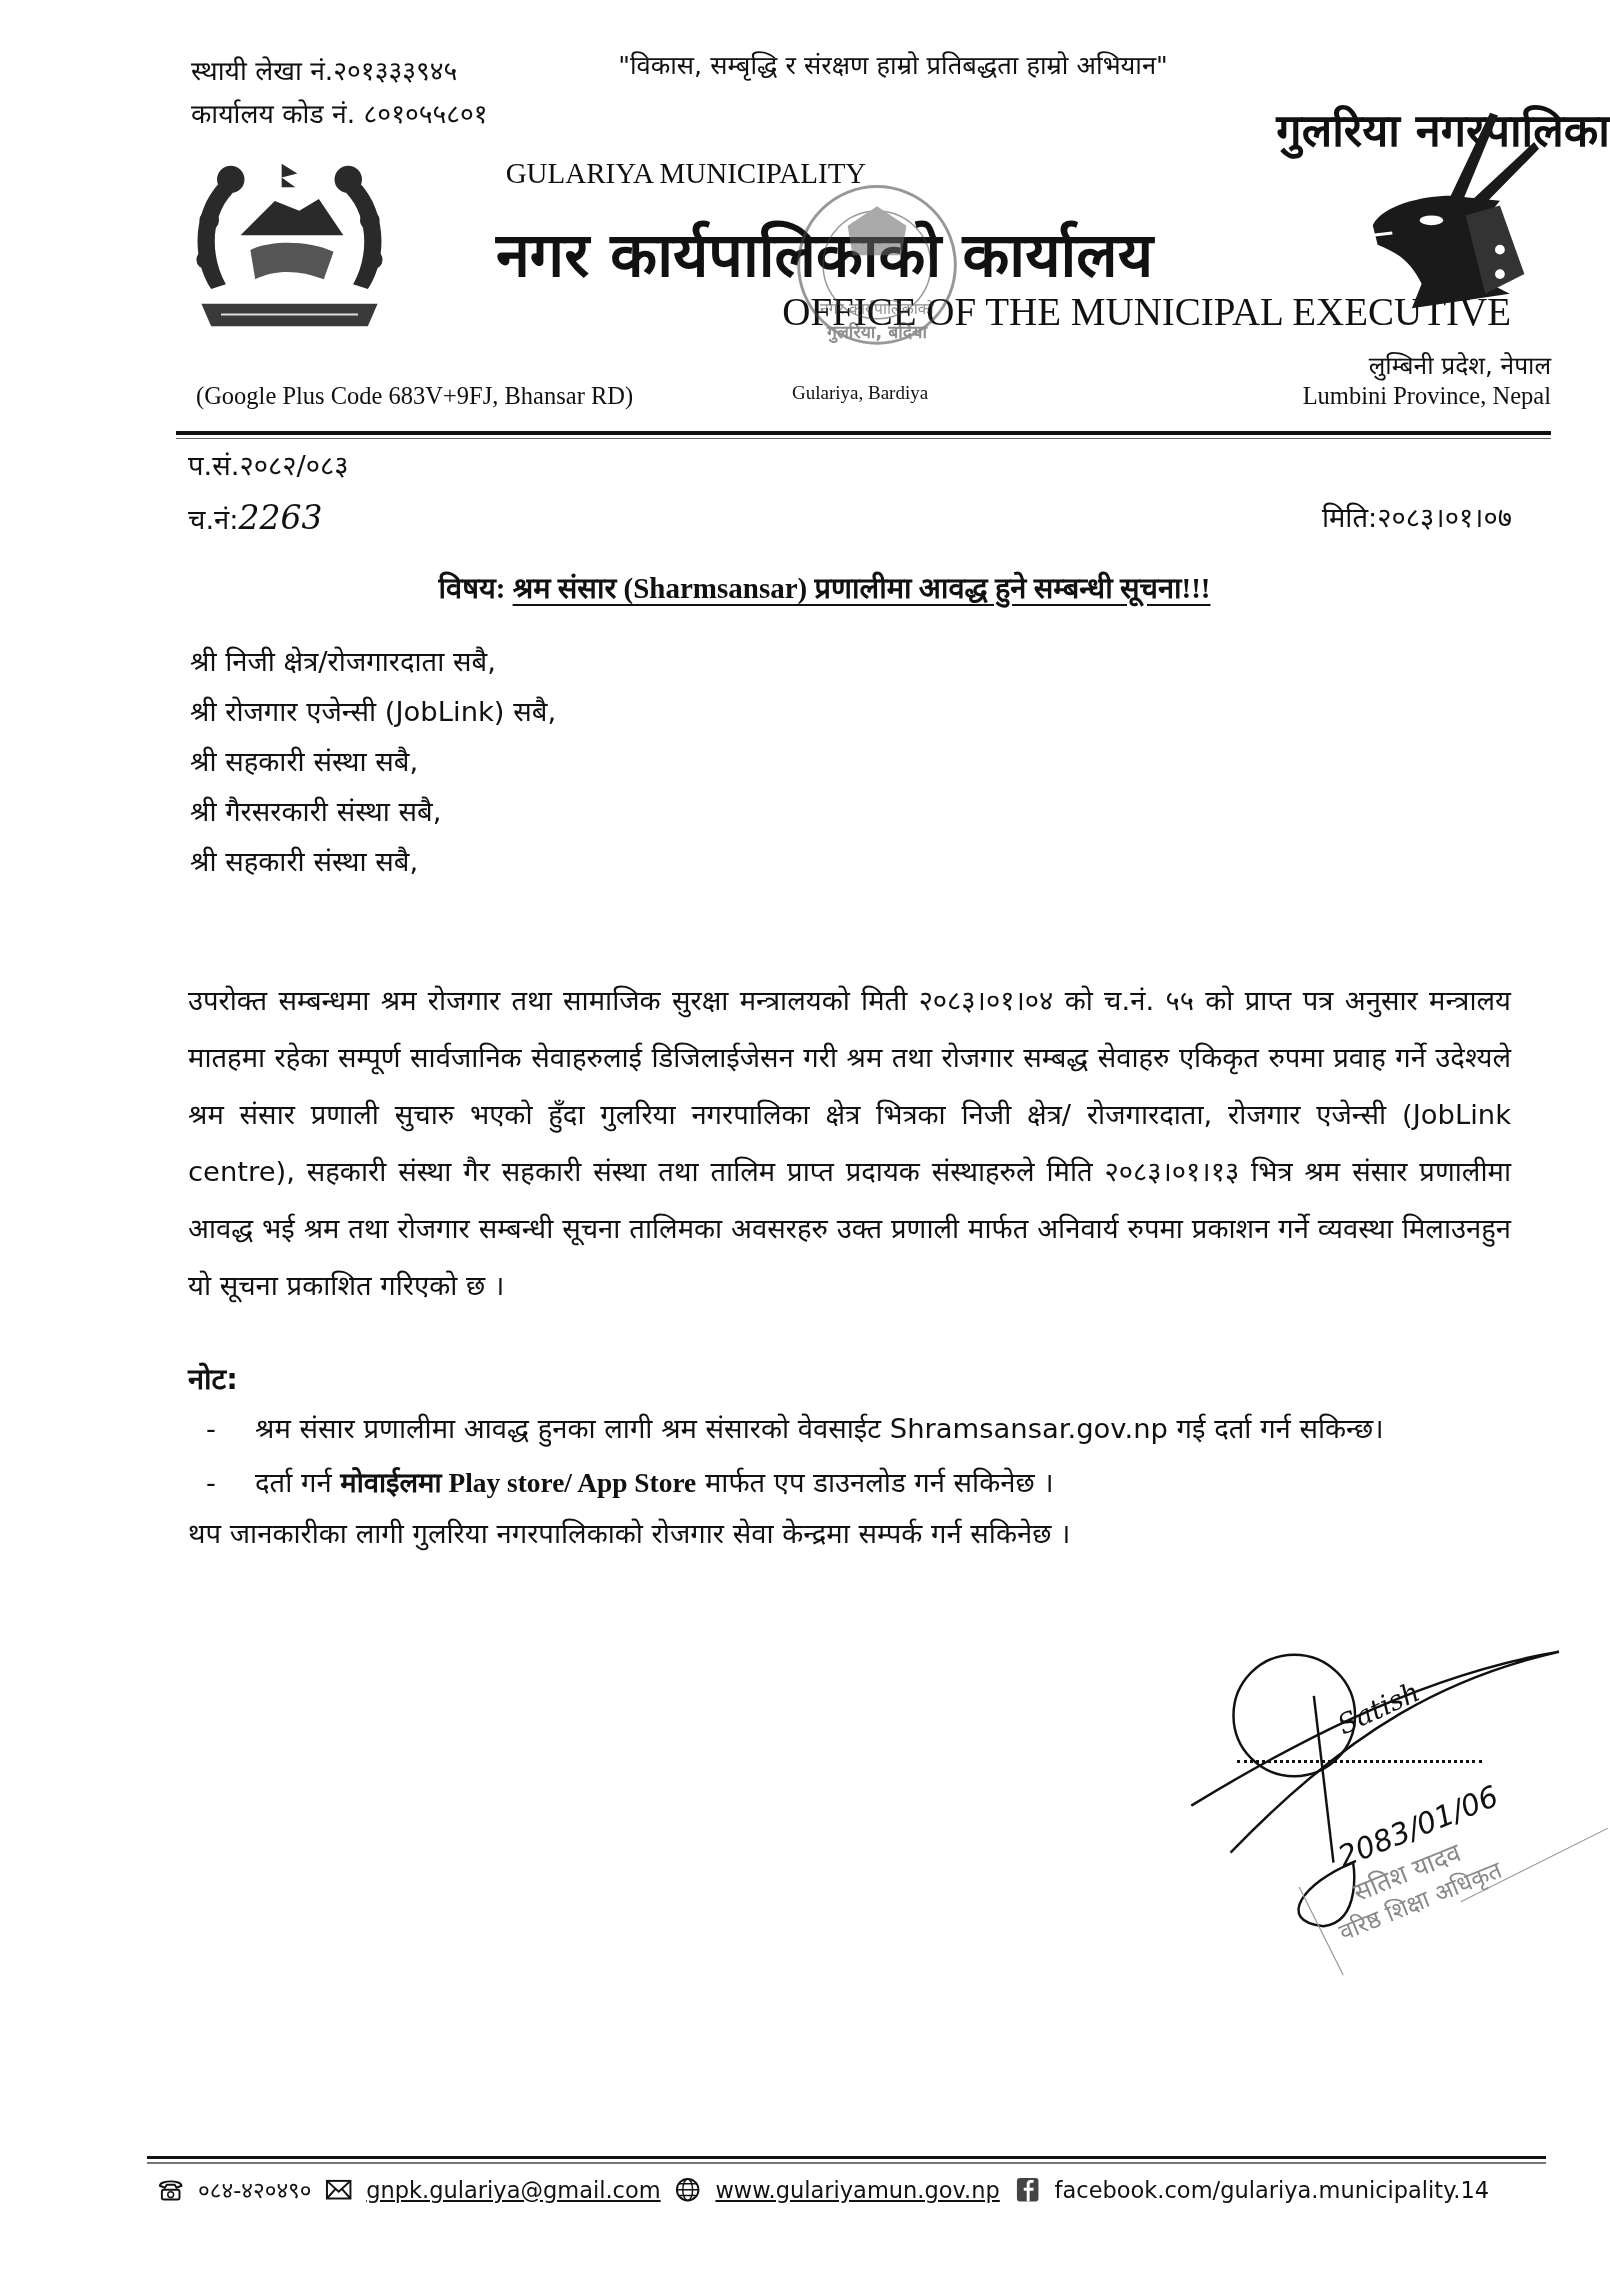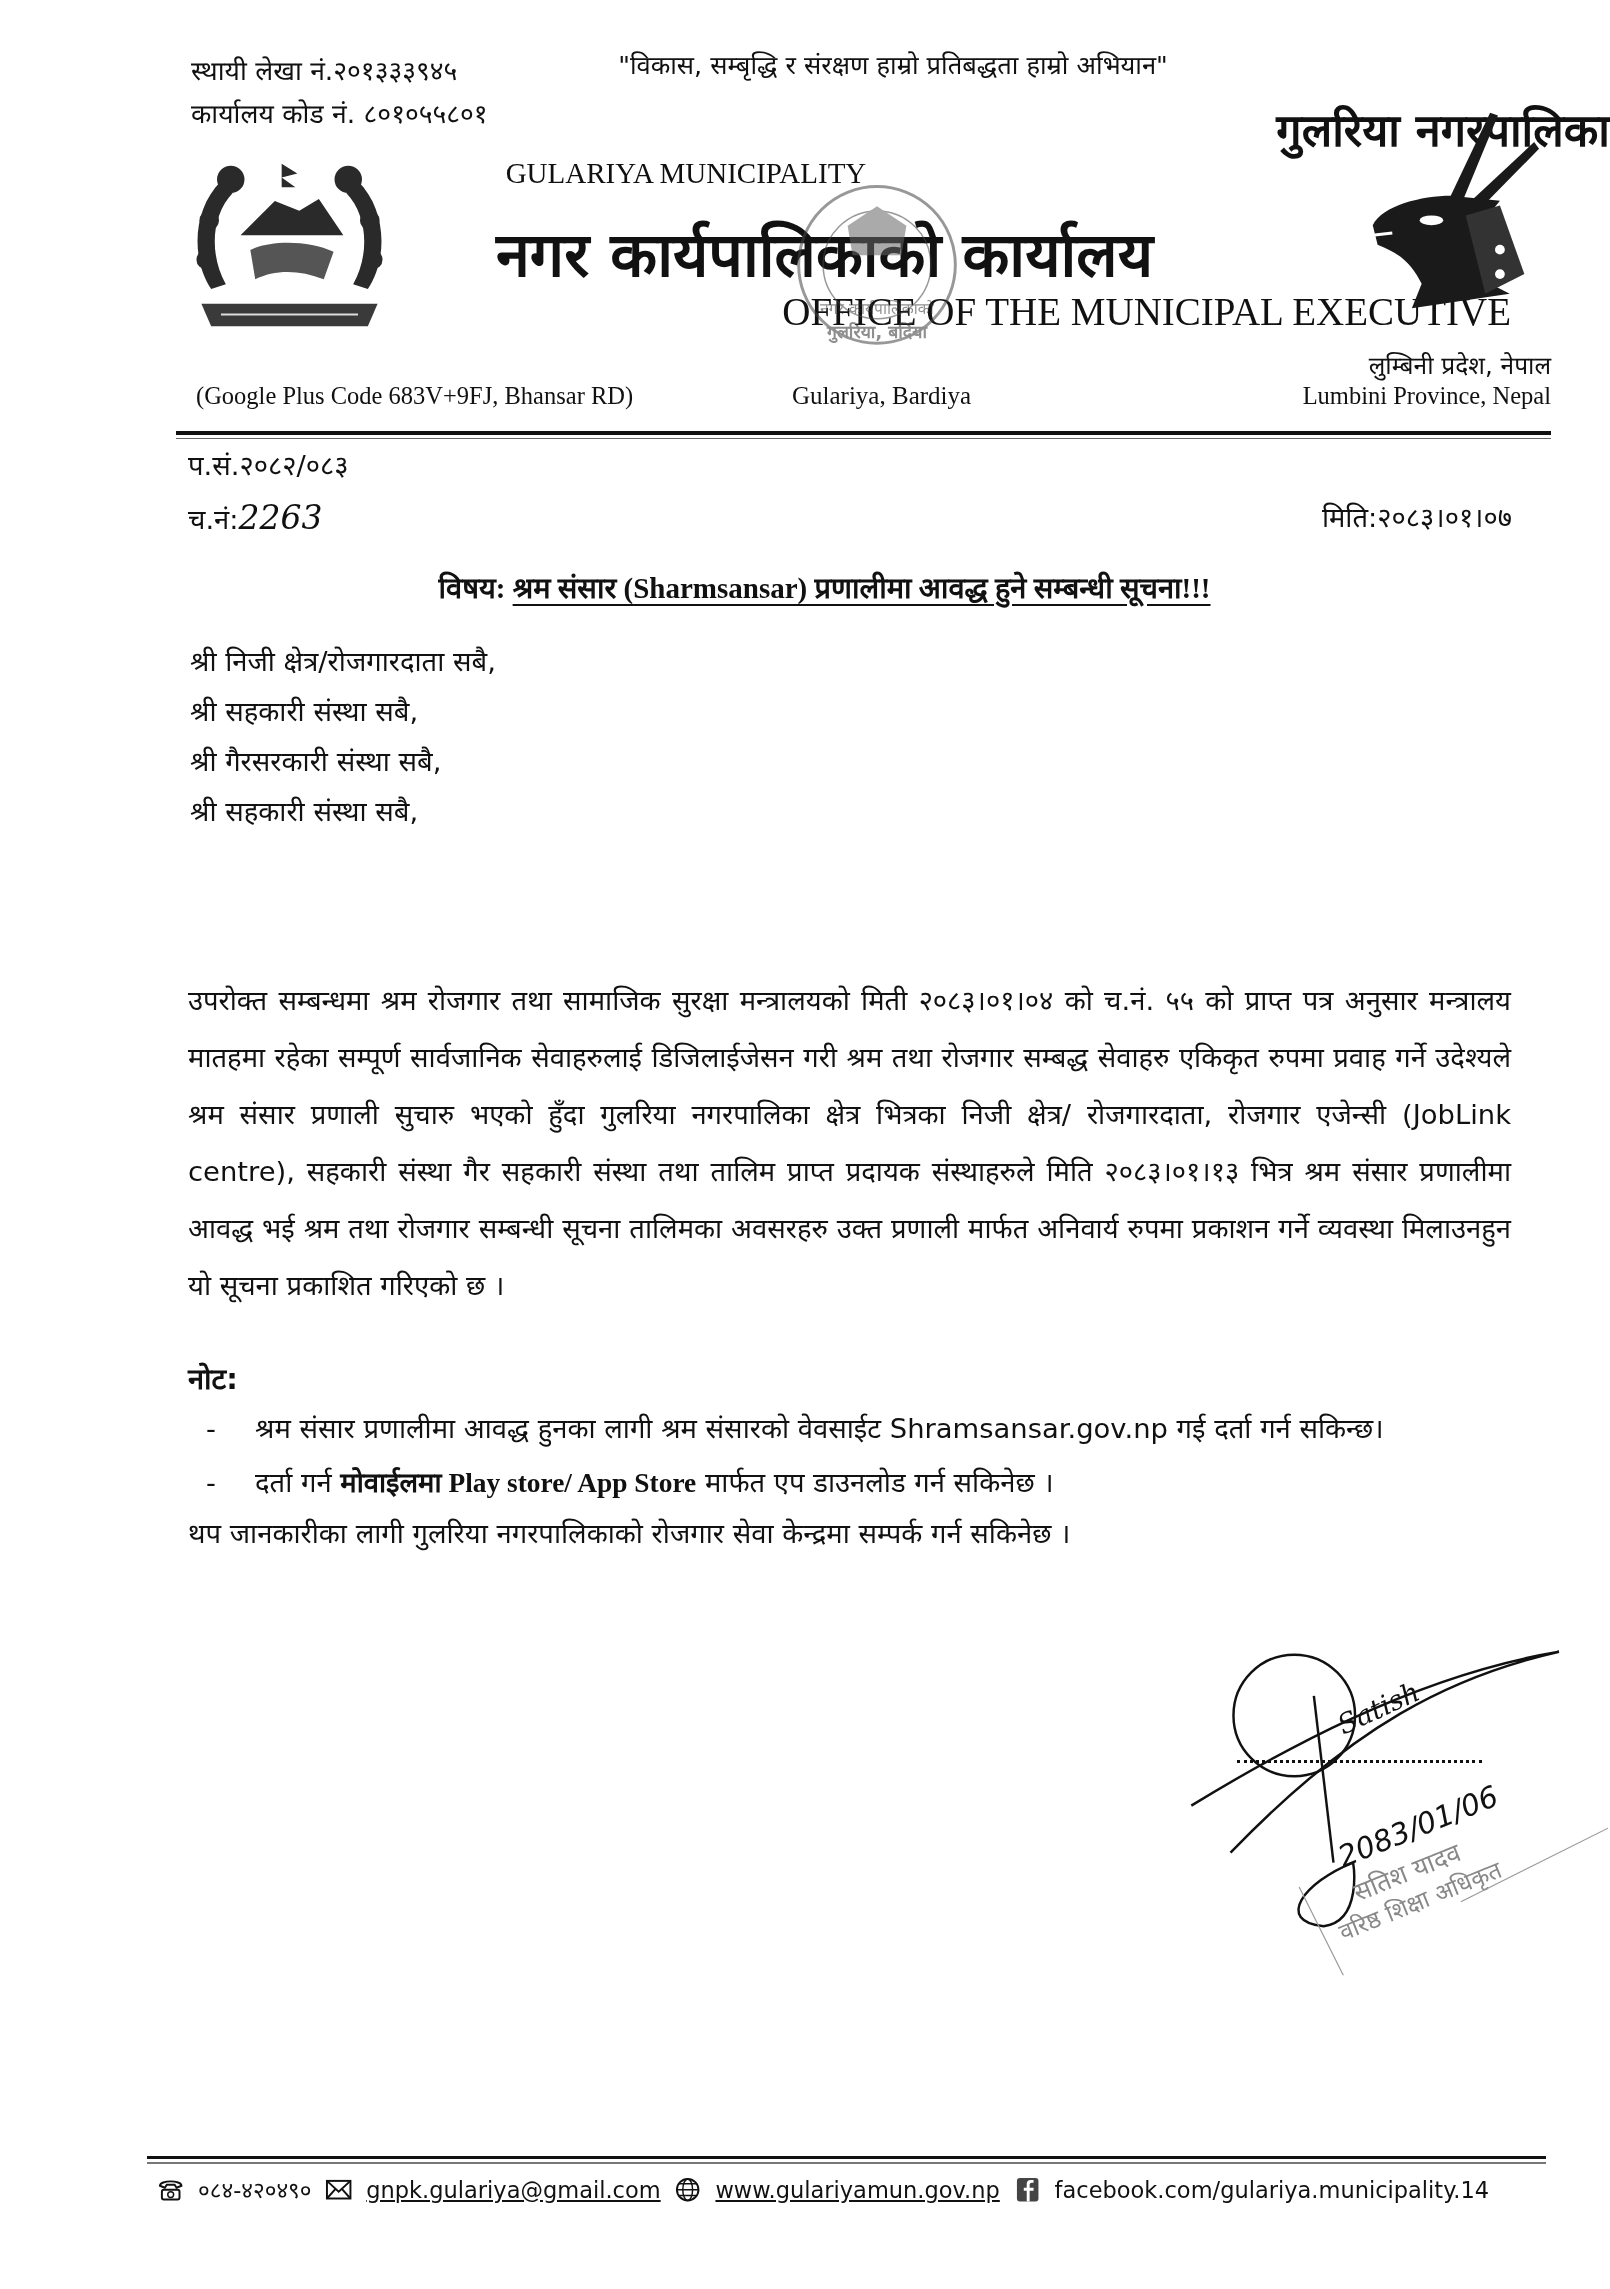--- a/index.html
+++ b/index.html
@@ -8,21 +8,21 @@
     font-family: "Liberation Serif", serif; color: #111;
   }
   .abs { position: absolute; }
   .hdr-left { left: 191px; top: 49px; font-size: 26.5px; line-height: 43px; font-family: "DejaVu Sans", sans-serif; }
   .motto { left: 0; width: 1610px; top: 47px; text-align: center; font-size: 25.5px; padding-left: 176px; box-sizing: border-box; font-family: "DejaVu Sans", sans-serif; }
   .np-title { left: 0; width: 1610px; top: 98px; text-align: right; font-size: 45px; font-weight: bold; font-family: "DejaVu Sans", sans-serif; padding-left: 49px; box-sizing: border-box; }
   .en-title { left: 0; width: 1332px; top: 157px; text-align: center; font-size: 29px; padding-left: 40px; box-sizing: border-box; }
   .office-np { left: 0; width: 1610px; top: 211px; text-align: center; font-size: 61px; font-weight: bold; font-family: "DejaVu Sans", sans-serif; padding-left: 39px; box-sizing: border-box; }
   .office-en { left: 0; width: 1511px; top: 289px; text-align: right; font-size: 39px; padding-left: 39px; box-sizing: border-box; }
   .plus-code { left: 196px; top: 382px; font-size: 24.5px; }
-  .loc-center { left: 792px; top: 382px; font-size: 25px; }
+  .loc-center { left: 792px; top: 382px; font-size: 19px; }
   .prov-np { right: 59px; top: 348px; font-size: 24.5px; text-align: right; font-family: "DejaVu Sans", sans-serif; }
   .prov-en { right: 59px; top: 382px; font-size: 24.5px; text-align: right; }
   .rule-top { left: 176px; right: 59px; top: 431px; height: 3.9px; background: #111; }
   .rule-top2 { left: 176px; right: 59px; top: 438px; height: 1px; background: #666; }
 
   .emblem { left: 172px; top: 142px; width: 235px; height: 206px; }
   .deer { left: 1353px; top: 98px; width: 196px; height: 225px; }
   .stamp { left: 774px; top: 167px; width: 206px; height: 235px; opacity: 0.55; }
 
   .ref-ps { left: 188px; top: 446px; font-size: 27.4px; font-family: "DejaVu Sans", sans-serif; }
@@ -118,20 +118,21 @@
 </div>
 <div class="abs date">मिति:२०८३।०१।०७</div>
 
 <div class="abs subject">
   <span>विषय:</span>
   <span class="u">श्रम संसार (Sharmsansar) प्रणालीमा आवद्ध हुने सम्बन्धी सूचना!!!</span>
 </div>
 
 <div class="abs addressees">
   <div>श्री निजी क्षेत्र/रोजगारदाता सबै,</div>
+  <div>श्री रोजगार एजेन्सी (JobLink) सबै,</div>
   <div>श्री सहकारी संस्था सबै,</div>
   <div>श्री गैरसरकारी संस्था सबै,</div>
   <div>श्री सहकारी संस्था सबै,</div>
 </div>
 
 <div class="abs body-para">उपरोक्त सम्बन्धमा श्रम रोजगार तथा सामाजिक सुरक्षा मन्त्रालयको मिती २०८३।०१।०४ को च.नं. ५५ को प्राप्त पत्र अनुसार मन्त्रालय मातहमा रहेका सम्पूर्ण सार्वजानिक सेवाहरुलाई डिजिलाईजेसन गरी श्रम तथा रोजगार सम्बद्ध सेवाहरु एकिकृत रुपमा प्रवाह गर्ने उदेश्यले श्रम संसार प्रणाली सुचारु भएको हुँदा गुलरिया नगरपालिका क्षेत्र भित्रका निजी क्षेत्र/ रोजगारदाता, रोजगार एजेन्सी (JobLink centre), सहकारी संस्था गैर सहकारी संस्था तथा तालिम प्राप्त प्रदायक संस्थाहरुले मिति २०८३।०१।१३ भित्र श्रम संसार प्रणालीमा आवद्ध भई श्रम तथा रोजगार सम्बन्धी सूचना तालिमका अवसरहरु उक्त प्रणाली मार्फत अनिवार्य रुपमा प्रकाशन गर्ने व्यवस्था मिलाउनहुन यो सूचना प्रकाशित गरिएको छ ।</div>
 
 <div class="abs note-title">नोट:</div>
 <div class="abs notes">
   <div>

